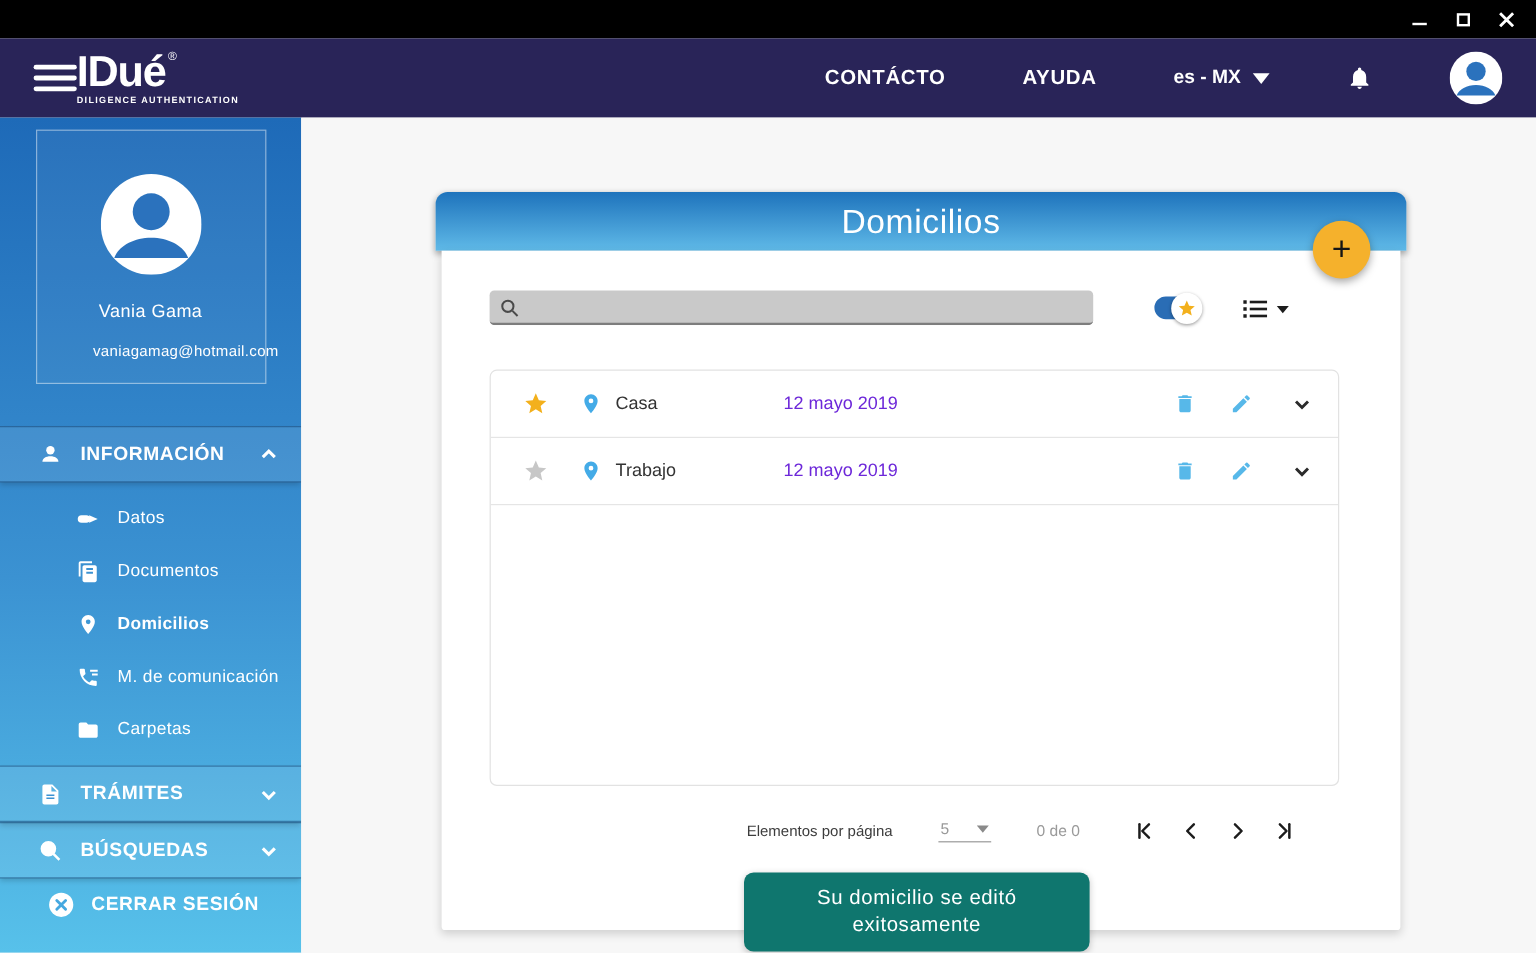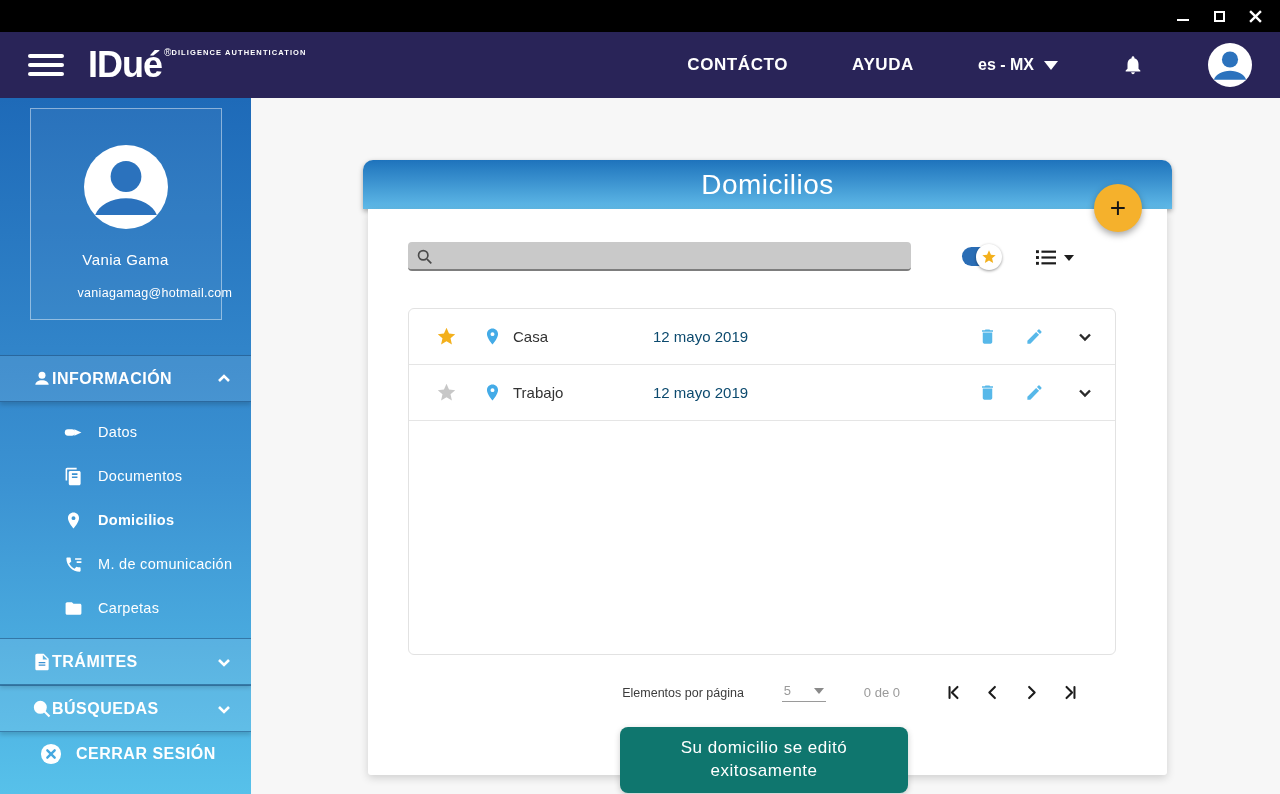--- a/index.html
+++ b/index.html
@@ -12,21 +12,21 @@
   .win-btn { width:14px; height:14px; display:flex; align-items:center; justify-content:center; cursor:pointer; }
   .win-min { width:12px; height:2px; background:#fff; align-self:flex-end; margin-bottom:2px; }
   .win-max { width:11px; height:11px; border:2px solid #fff; }
   .win-close svg { width:13px; height:13px; stroke:#fff; stroke-width:2.2; }
 
   
   .app-header { height:66px; background:#292458; display:flex; align-items:center;
     padding:0 28px; color:#fff; }
   .hamburger { width:36px; display:flex; flex-direction:column; gap:5px; cursor:pointer; }
   .hamburger span { height:4px; background:#fff; border-radius:2px; }
-  .brand { margin-left:24px; display:flex; flex-direction:row; line-height:1; cursor:default; }
+  .brand { display:flex; flex-direction:column; line-height:1; cursor:default; }
   .brand-top { display:flex; align-items:flex-start; }
   .brand-name { font-size:36px; font-weight:800; letter-spacing:-1px; }
   .brand-reg { font-size:10px; margin-left:2px; margin-top:1px; }
   .brand-tag { font-size:7.5px; letter-spacing:1.1px; margin-top:2px; font-weight:bold; }
   .header-right { margin-left:auto; display:flex; align-items:center; gap:64px; }
   .header-link { font-size:17px; font-weight:bold; letter-spacing:.6px; cursor:pointer; }
   .lang { display:flex; align-items:center; gap:10px; font-size:16px; font-weight:bold; cursor:pointer; }
   .caret-down { width:0; height:0; border-left:7px solid transparent; border-right:7px solid transparent;
     border-top:9px solid #fff; }
   .bell { width:22px; height:24px; cursor:pointer; }
@@ -47,21 +47,21 @@
   .profile-email { margin-top:18px; font-size:12.5px; letter-spacing:.3px;margin-left:47px; }
 
   
   .section-header { height:47px; margin-top:35px; display:flex; align-items:center;
     padding:0 20px 0 32px; background:rgba(255,255,255,.09);
     border-top:1px solid rgba(15,61,110,.5); border-bottom:1px solid rgba(15,61,110,.5);
     box-shadow:0 3px 4px rgba(0,0,0,.15); cursor:pointer; }
   .section-header + .section-header { margin-top:0; }
   .section-header .sec-icon { width:20px; height:20px; }
   .section-header .sec-icon svg { width:100%; height:100%; fill:#fff; }
-  .section-label { font-size:16px; font-weight:bold; letter-spacing:.5px; }
+  .section-label { margin-left:15px; font-size:16px; font-weight:bold; letter-spacing:.5px; }
   .sec-chevron { margin-left:auto; width:14px; height:14px; }
   .sec-chevron svg { width:100%; height:100%; stroke:#fff; stroke-width:2.6; fill:none; }
   .nav-items { padding:8px 4px 2px; }
   .nav-item { height:44px; display:flex; align-items:center; padding-left:60px; cursor:pointer; }
   .nav-item .item-icon { width:19px; height:19px; flex:0 0 19px; }
   .nav-item .item-icon svg { width:100%; height:100%; fill:#fff; }
   .nav-item .item-label { margin-left:15px; font-size:14.5px; letter-spacing:.3px; }
   .nav-item.active .item-label { font-weight:bold; }
   .nav-group-bottom { margin-top:6px; }
   .logout-item { height:44px; display:flex; align-items:center; padding-left:40px; cursor:pointer; }
@@ -101,21 +101,21 @@
   
   .list-container { position:absolute; left:40px; top:99px; width:708px; height:347px;
     border:1px solid #e2e2e2; border-radius:6px; overflow:hidden; background:#fff; }
   .row { display:grid; grid-template-columns:50px 42px 140px 1fr 52px 42px 60px;
     align-items:center; height:56px; padding-left:12px; border-bottom:1px solid #e5e5e5; }
   .row .cell { display:flex; align-items:center; justify-content:center; }
   .row .star svg { width:21px; height:21px; fill:#c7c7c7; cursor:pointer; }
   .row.favorite .star svg { fill:#f3b01c; }
   .row .pin svg { width:19px; height:19px; fill:#44abe7; }
   .row .name { font-size:15px; color:#333; justify-content:flex-start; }
-  .row .date { font-size:15px; color:#0c4a6e; justify-content:flex-start; }
+  .row .date { font-size:15px; color:#6d28d9; justify-content:flex-start; }
   .row .act svg { width:19px; height:19px; fill:#57b8e9; cursor:pointer; }
   .row .expand svg { width:16px; height:16px; stroke:#2b2b2b; stroke-width:2.4; fill:none; cursor:pointer; }
 
   
   .pagination { position:absolute; top:474px; right:87px; display:flex; align-items:center; gap:38px; }
   .pg-label { font-size:12.5px; color:#3c3c3c; }
   .pg-size { display:flex; align-items:center; gap:8px; border-bottom:1px solid #9a9a9a;
     padding:0 2px 3px; min-width:44px; cursor:pointer; }
   .pg-size-value { font-size:13px; color:#9a9a9a; }
   .pg-size .caret { margin-left:auto; border-left:5px solid transparent; border-right:5px solid transparent;

